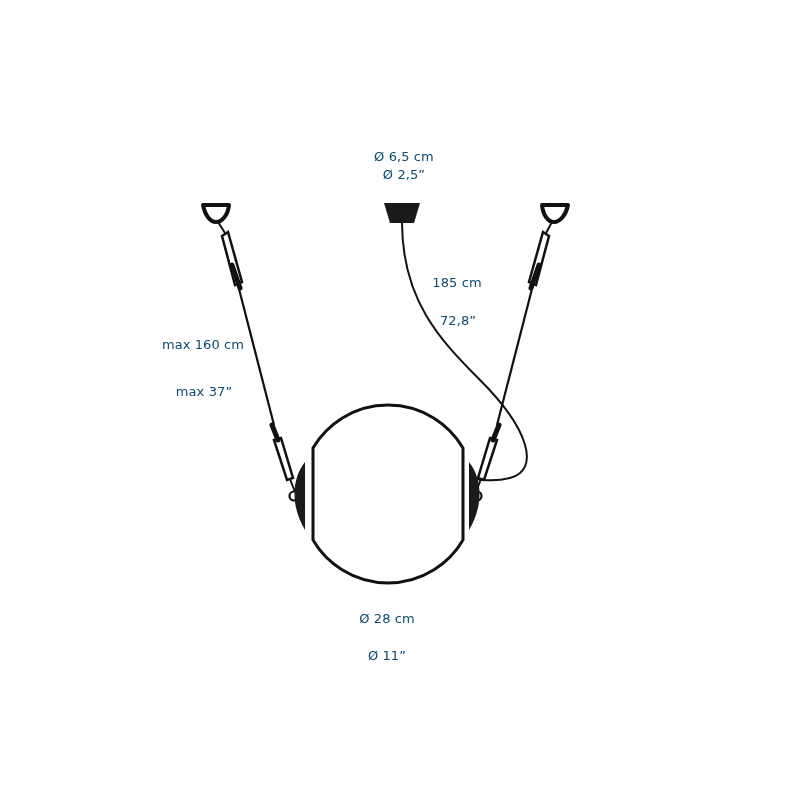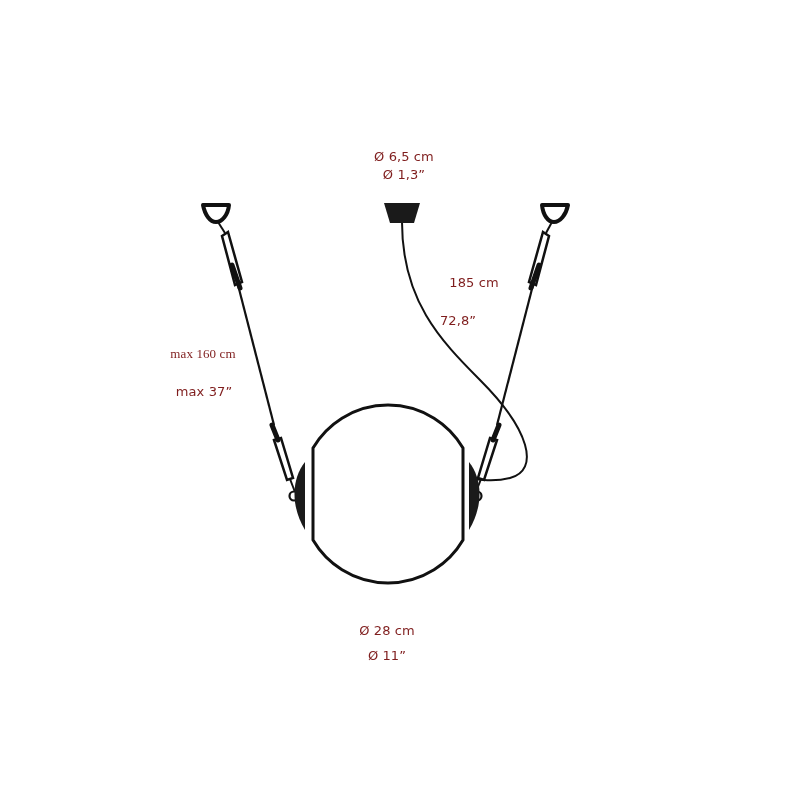--- a/index.html
+++ b/index.html
@@ -2,21 +2,21 @@
 <html><head>
   <meta charset="utf-8">
   <style>
     html, body { margin: 0; padding: 0; background: #ffffff; }
     body { width: 800px; height: 800px; position: relative; overflow: hidden; }
     #drawing { position: absolute; left: 0; top: 0; width: 800px; height: 800px; }
     .lbl {
       position: absolute;
       font-family: "DejaVu Sans", sans-serif;
       font-size: 13px;
-      color: #7f1d1d;
+      color: #0c4a6e;
       white-space: nowrap;
       text-align: center;
       transform: translateX(-50%);
       letter-spacing: 0.1px;
     }
   </style>
 </head>
 <body>
 
 <svg id="drawing" viewBox="0 0 800 800" xmlns="http://www.w3.org/2000/svg">
@@ -52,22 +52,22 @@
     <circle cx="477" cy="496" r="4.5" fill="#fff" stroke="#111" stroke-width="2.2"></circle>
   </g>
 
   <path d="M313 448 A 87 87 0 0 1 463 448 L463 540 A 87 87 0 0 1 313 540 Z" fill="#fff" stroke="#111" stroke-width="3" stroke-linejoin="round"></path>
 
   <path d="M305 462 C 292 478, 290 505, 305 530 Z" fill="#1a1a1a"></path>
   <path d="M469 462 C 482 478, 484 505, 469 530 Z" fill="#1a1a1a"></path>
 </svg>
 
 <div class="lbl" style="left:404px; top:149px;">Ø 6,5 cm</div>
-<div class="lbl" style="left:404px; top:167px;">Ø 1,3”</div>
+<div class="lbl" style="left:404px; top:167px;">Ø 2,5”</div>
 
-<div class="lbl" style="left:474px; top:275px;">185 cm</div>
+<div class="lbl" style="left:457px; top:275px;">185 cm</div>
 <div class="lbl" style="left:458px; top:313px;text-align:center;">72,8”</div>
 
-<div class="lbl" style="left:203px; top:346px;font-family:Liberation Serif, serif;">max 160 cm</div>
+<div class="lbl" style="left:203px; top:337px;">max 160 cm</div>
 <div class="lbl" style="left:204px; top:384px;">max 37”</div>
 
-<div class="lbl" style="left:387px; top:611px;margin-top:12px;">Ø 28 cm</div>
+<div class="lbl" style="left:387px; top:611px;">Ø 28 cm</div>
 <div class="lbl" style="left:387px; top:648px;text-align:center;">Ø 11”</div>
 
 </body></html>

